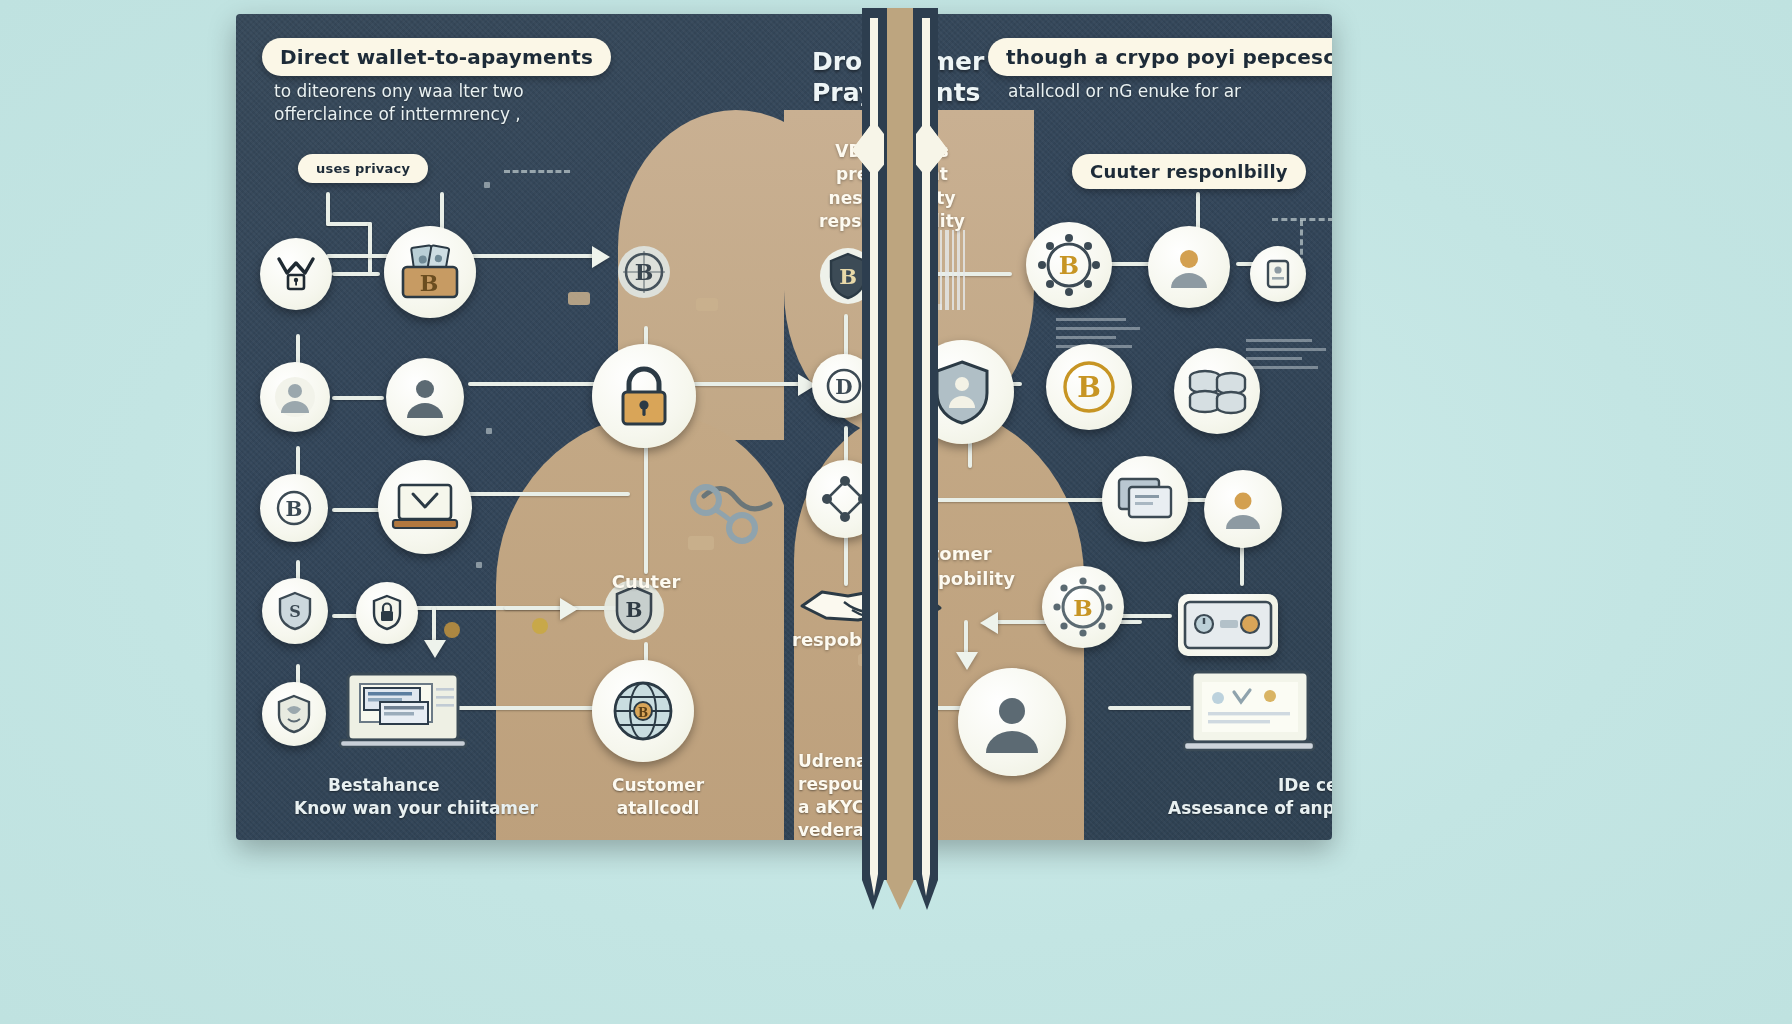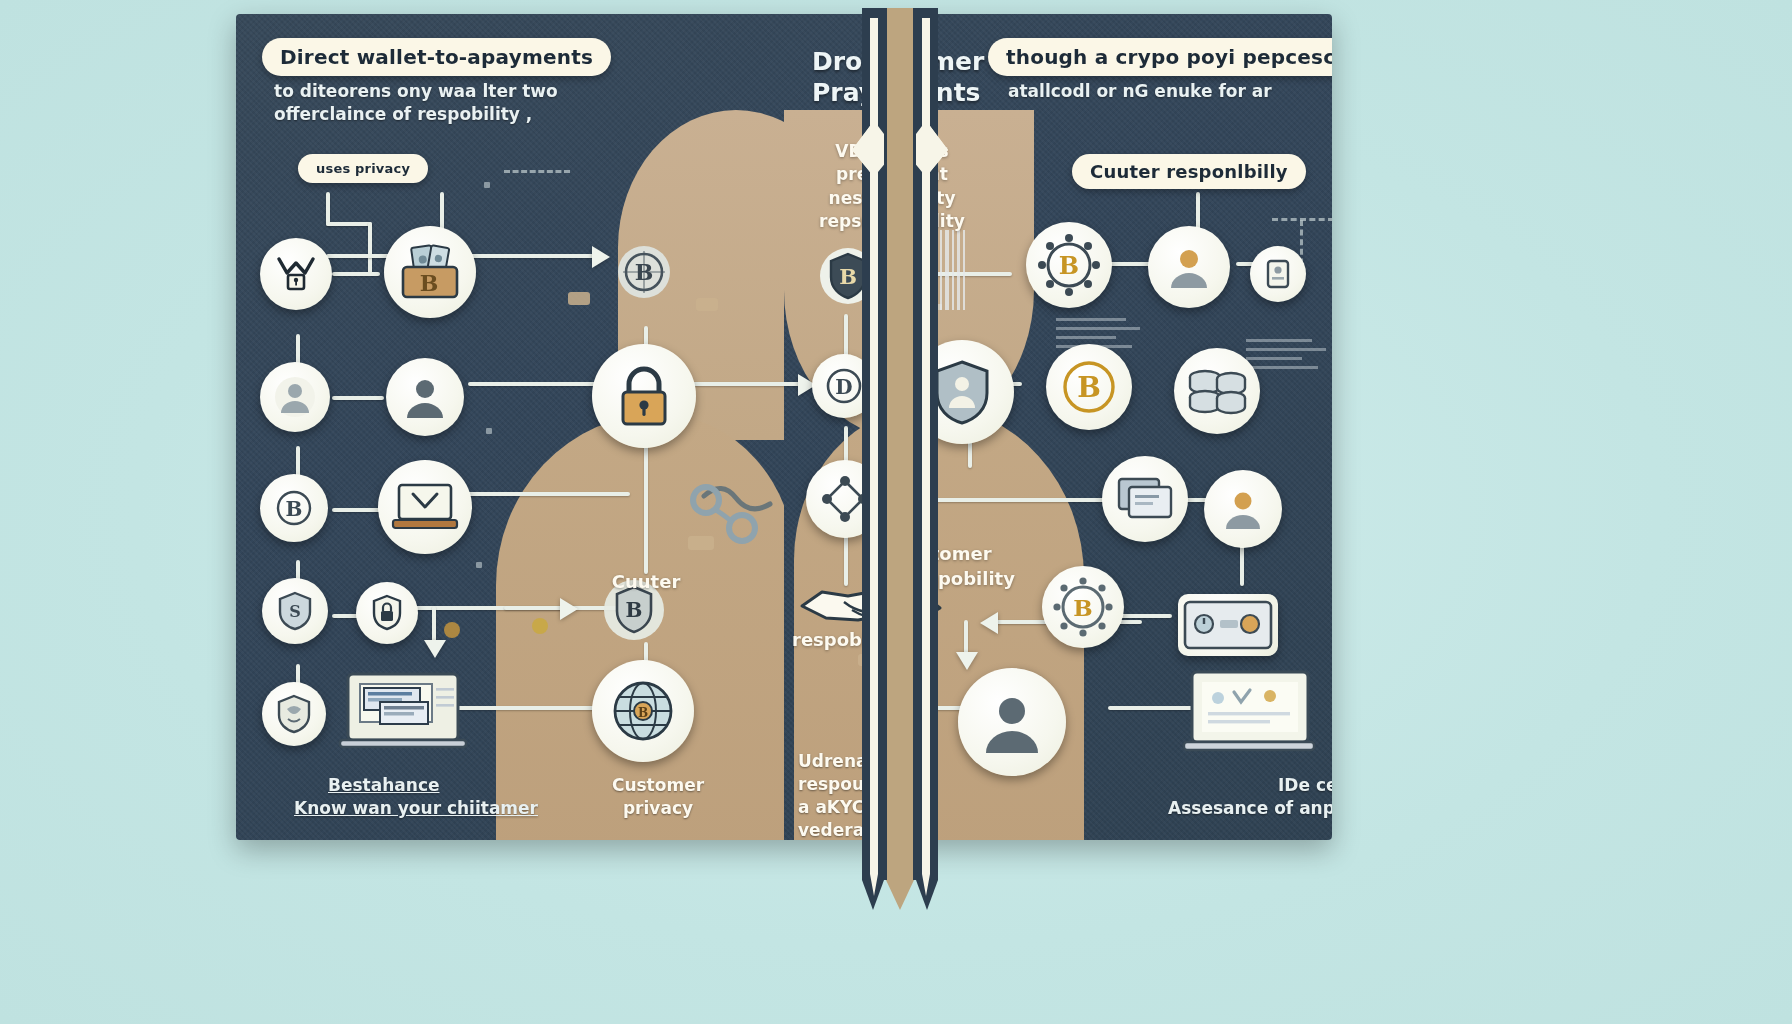--- a/index.html
+++ b/index.html
@@ -70,21 +70,21 @@
     letter-spacing:.2px;
     white-space:nowrap;
     box-shadow:0 3px 7px rgba(0,0,0,.3);
     z-index:6;
   }
   .sub{
     position:absolute;
     color:#e9f1f2;
     font-size:17px;
     line-height:1.35;
-    font-weight:700;
+    font-weight:400;
     text-shadow:0 1px 2px rgba(0,0,0,.45);
     z-index:6;
   }
   .blobtext{
     position:absolute;
     color:#fdfaf0;
     font-size:17px;
     line-height:1.38;
     font-weight:700;
     text-align:center;
@@ -165,21 +165,21 @@
     </div>
 
     <div class="halfR">
       <div class="blob b3"></div>
       <div class="blob b4"></div>
     </div>
 
     <div class="badge" style="left:26px;top:24px;">Direct wallet-to-apayments</div>
     <div class="sub" style="left:38px;top:66px;width:330px;">
       <div>to diteorens ony waa lter two</div>
-      <div>offerclaince of respobility ,</div>
+      <div>offerclaince of inttermrency ,</div>
     </div>
 
 
     <div class="bigtitle" style="left:576px;top:32px;">
       <div>Droyfisemer</div>
       <div>Praymnents</div>
     </div>
     <div class="badge" style="left:752px;top:24px;">though a crypo poyi pepcescer</div>
     <div class="sub" style="left:772px;top:66px;width:320px;text-align:left;">
       <div>atallcodl or nG enuke for ar</div>
@@ -601,27 +601,27 @@
     </svg>
     <svg style="position:absolute;left:1010px;top:322px;z-index:4;opacity:.45;" width="86" height="40" viewBox="0 0 86 40">
       <g fill="#d4dde1">
         <rect x="0" y="3" width="66" height="3"></rect>
           <rect x="0" y="12" width="80" height="3"></rect>
         <rect x="0" y="21" width="56" height="3"></rect>
           <rect x="0" y="30" width="72" height="3"></rect>
       </g>
     </svg>
 
-    <div class="footlabel" style="left:58px;top:760px;width:320px;text-decoration:underline;">
+    <div class="footlabel" style="left:58px;top:760px;width:320px;">
       <div style="margin-left:34px;">Bestahance</div>
       <div>Know wan your chiitamer</div>
     </div>
     <div class="footlabel ontan" style="left:342px;top:760px;width:160px;text-align:center;">
       <div>Customer</div>
-      <div>privacy</div>
+      <div>atallcodl</div>
     </div>
 
     <div class="footlabel ontan" style="left:562px;top:736px;width:210px;">
       <div>Udrenanernct</div>
       <div>respoubuen</div>
       <div>a aKYC &amp;&amp; or</div>
       <div>vederaticir</div>
     </div>
     <div class="footlabel" style="left:932px;top:760px;width:330px;">
       <div style="margin-left:110px;">IDe certibally</div>

